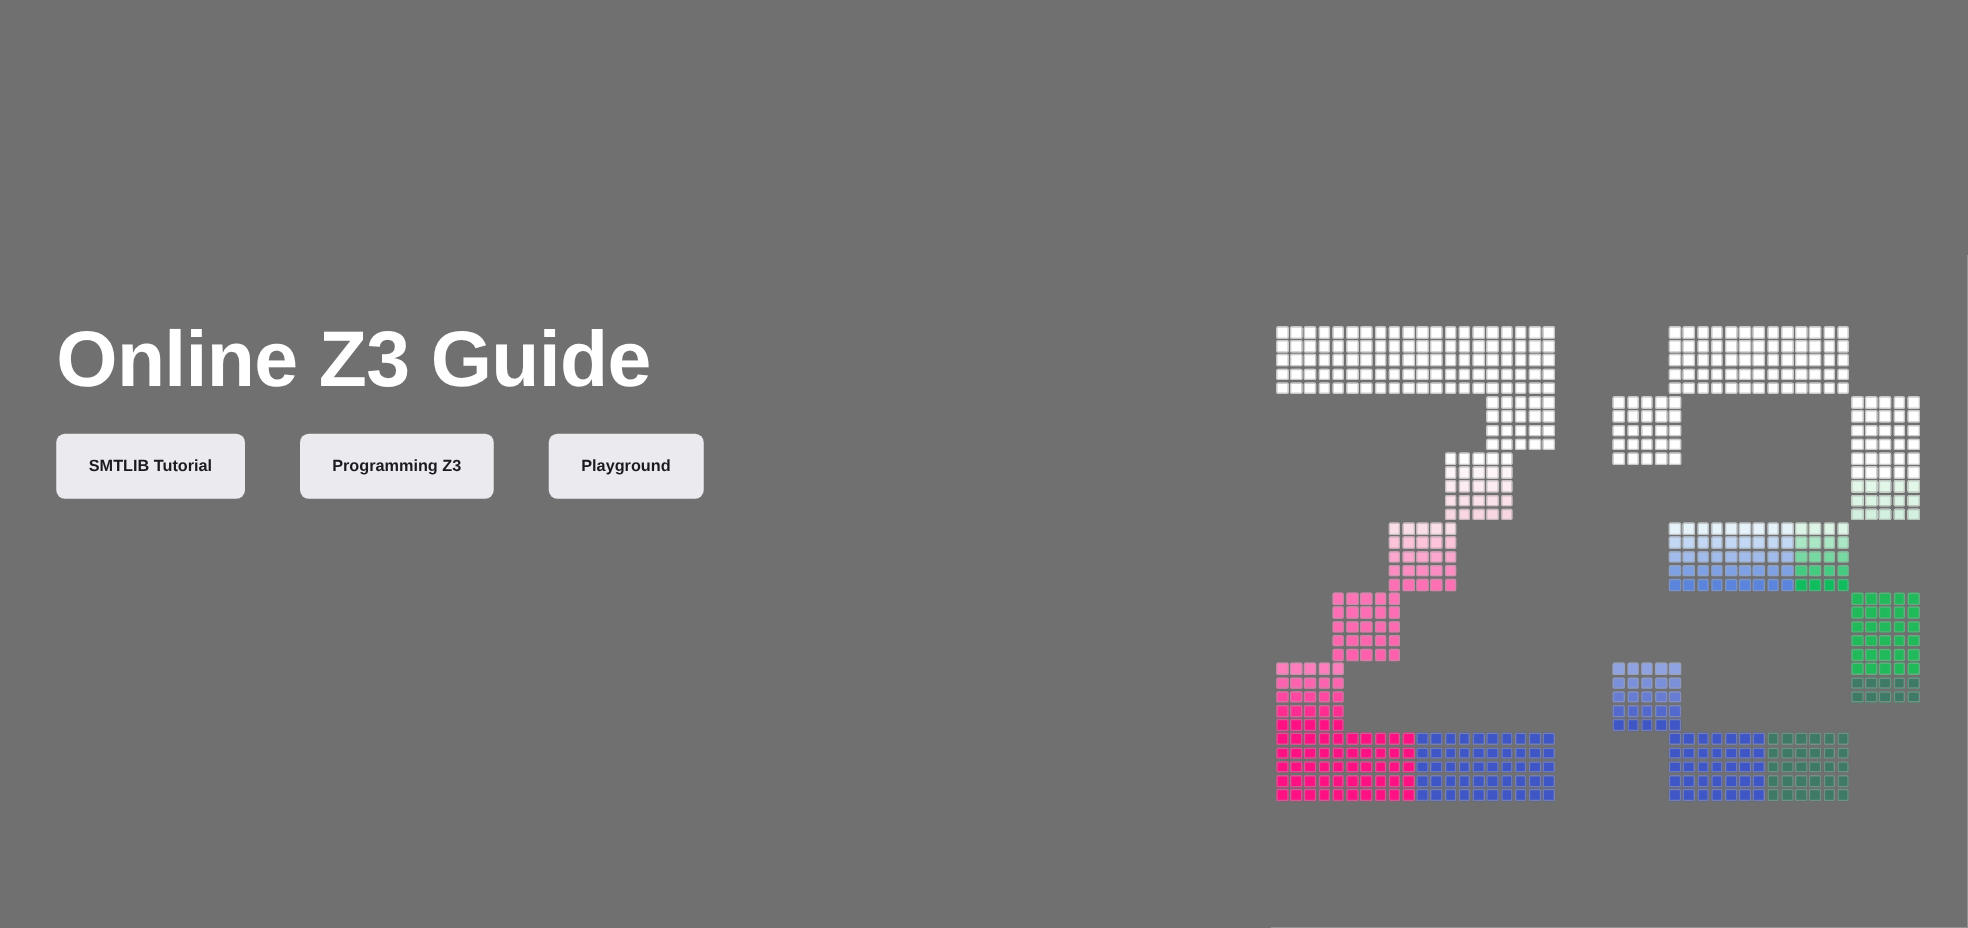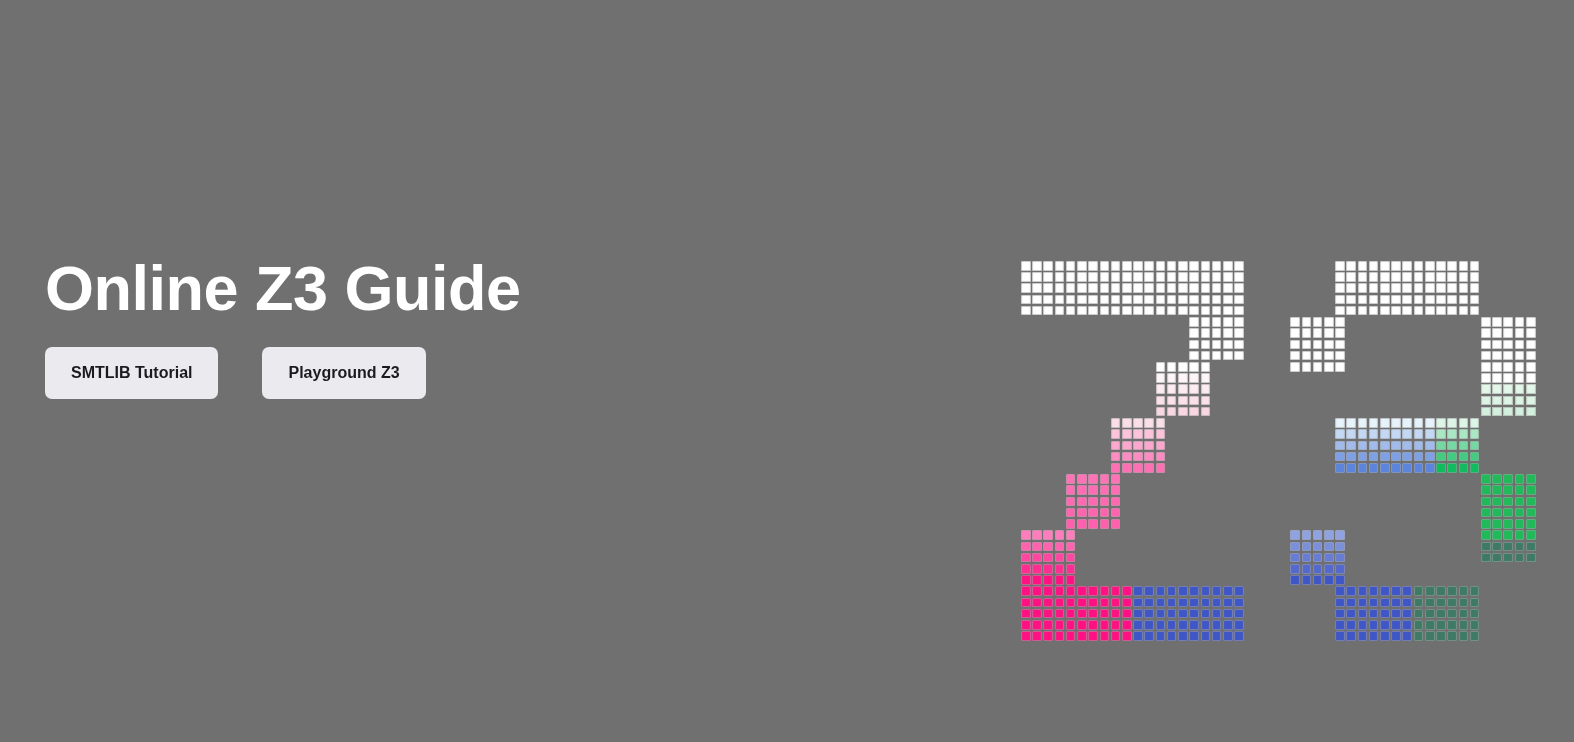--- a/index.html
+++ b/index.html
@@ -41,21 +41,21 @@
     display: flex;
     flex-direction: row;
     align-items: flex-start;
     gap: 44px;
   }
   .nav-button {
     background: #ebebef;
     color: #1b1b1f;
     border: none;
     border-radius: 7px;
-    font-size: 16px;
+    font-size: 13px;
     font-weight: 700;
     font-family: "Liberation Sans", sans-serif;
     padding: 0 26px;
     height: 52px;
     line-height: 52px;
     white-space: nowrap;
     cursor: pointer;
     text-align: center;
     box-sizing: border-box;
   }
@@ -77,21 +77,22 @@
 </head>
 <body>
 
 <div id="page">
 
   <div id="hero">
     <h1 id="page-title">Online Z3 Guide</h1>
 
     <div id="nav-buttons">
         <button class="nav-button" style="background: rgb(235, 235, 239); color: rgb(27, 27, 31);">SMTLIB Tutorial</button>
-        <button class="nav-button" style="background: rgb(235, 235, 239); color: rgb(27, 27, 31);">Playground Z3</button>
+        <button class="nav-button" style="background: rgb(235, 235, 239); color: rgb(27, 27, 31);">Programming Z3</button>
+        <button class="nav-button" style="background: rgb(235, 235, 239); color: rgb(27, 27, 31);">Playground</button>
       </div>
   </div>
 
   <div id="logo">
       <div class="pixel" style="left: 0px; top: 0px; width: 9.62px; height: 9.62px; background: rgb(255, 255, 255);"></div>
       <div class="pixel" style="left: 11.22px; top: 0px; width: 9.62px; height: 9.62px; background: rgb(255, 255, 255);"></div>
       <div class="pixel" style="left: 22.44px; top: 0px; width: 9.62px; height: 9.62px; background: rgb(255, 255, 255);"></div>
       <div class="pixel" style="left: 33.66px; top: 0px; width: 9.62px; height: 9.62px; background: rgb(255, 255, 255);"></div>
       <div class="pixel" style="left: 44.88px; top: 0px; width: 9.62px; height: 9.62px; background: rgb(255, 255, 255);"></div>
       <div class="pixel" style="left: 56.1px; top: 0px; width: 9.62px; height: 9.62px; background: rgb(255, 255, 255);"></div>

